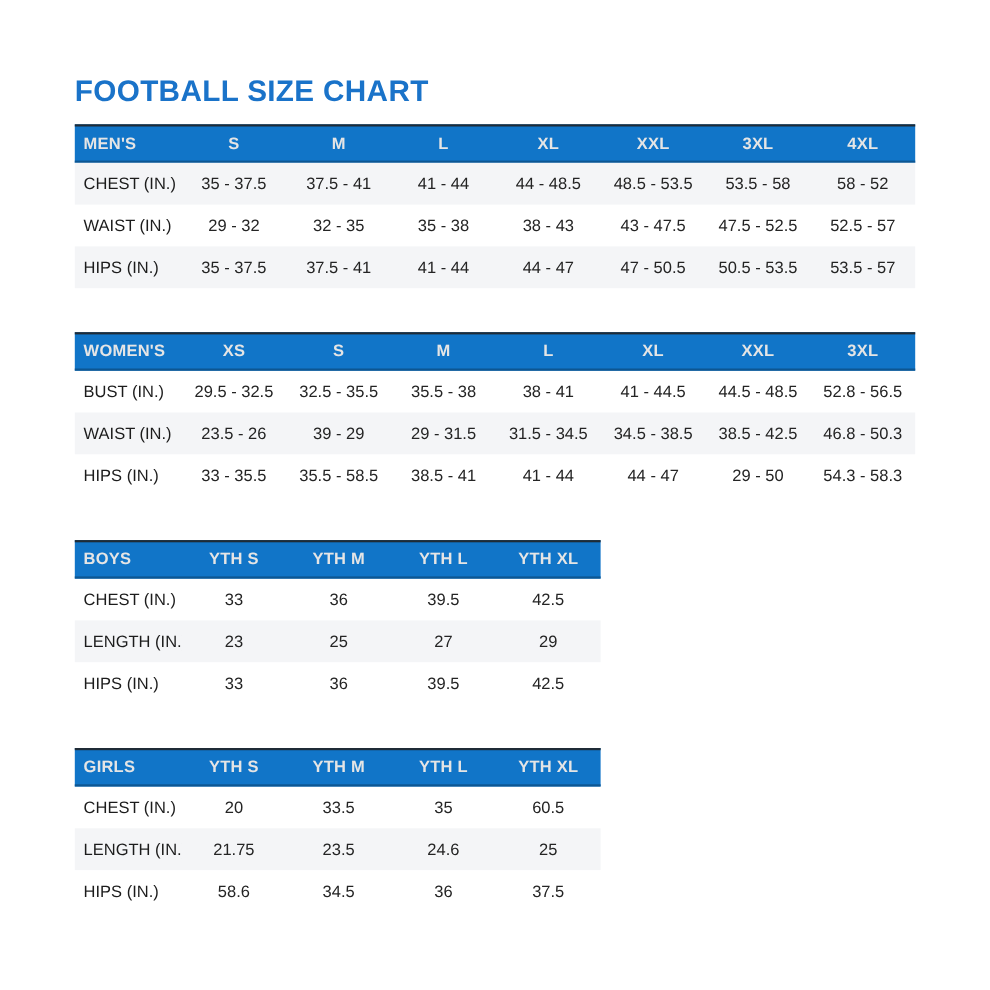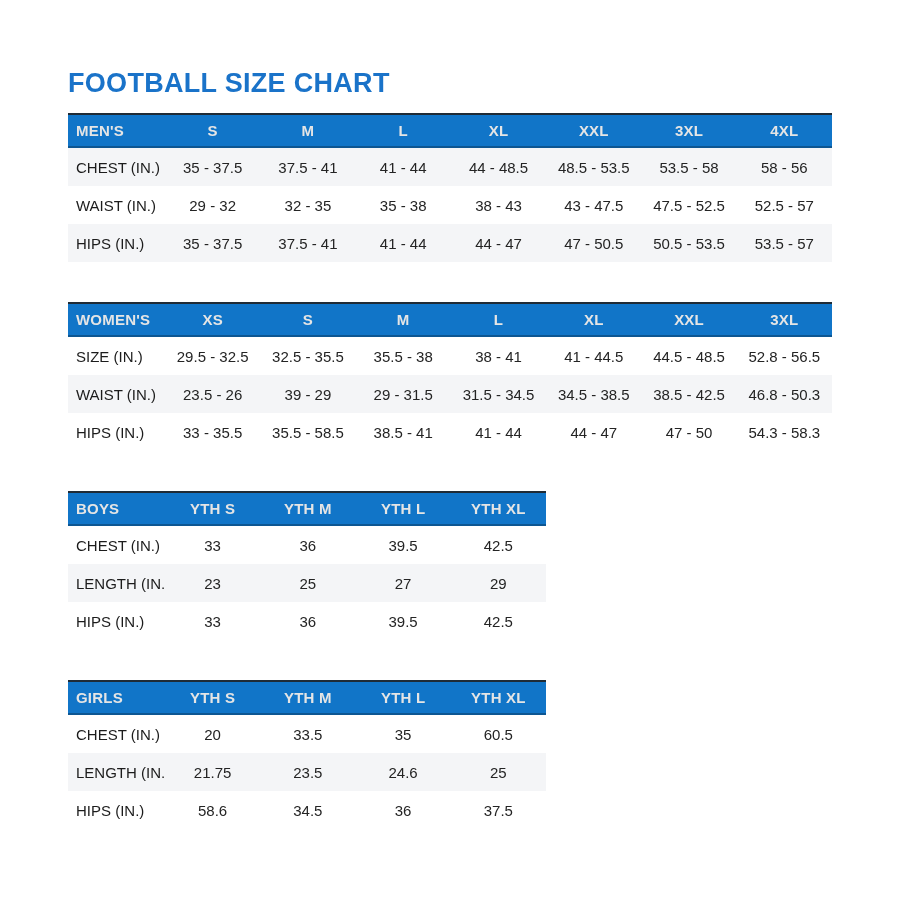--- a/index.html
+++ b/index.html
@@ -92,21 +92,21 @@
           <div class="cell">4XL</div>
         </div>
         <div class="trow tdata shaded">
           <div class="cell label">CHEST (IN.)</div>
           <div class="cell">35 - 37.5</div>
           <div class="cell">37.5 - 41</div>
           <div class="cell">41 - 44</div>
           <div class="cell">44 - 48.5</div>
           <div class="cell">48.5 - 53.5</div>
           <div class="cell">53.5 - 58</div>
-          <div class="cell">58 - 56</div>
+          <div class="cell">58 - 52</div>
         </div>
         <div class="trow tdata">
           <div class="cell label">WAIST (IN.)</div>
           <div class="cell">29 - 32</div>
           <div class="cell">32 - 35</div>
           <div class="cell">35 - 38</div>
           <div class="cell">38 - 43</div>
           <div class="cell">43 - 47.5</div>
           <div class="cell">47.5 - 52.5</div>
           <div class="cell">52.5 - 57</div>
@@ -127,21 +127,21 @@
           <div class="cell label">WOMEN'S</div>
           <div class="cell">XS</div>
           <div class="cell">S</div>
           <div class="cell">M</div>
           <div class="cell">L</div>
           <div class="cell">XL</div>
           <div class="cell">XXL</div>
           <div class="cell">3XL</div>
         </div>
         <div class="trow tdata">
-          <div class="cell label">SIZE (IN.)</div>
+          <div class="cell label">BUST (IN.)</div>
           <div class="cell">29.5 - 32.5</div>
           <div class="cell">32.5 - 35.5</div>
           <div class="cell">35.5 - 38</div>
           <div class="cell">38 - 41</div>
           <div class="cell">41 - 44.5</div>
           <div class="cell">44.5 - 48.5</div>
           <div class="cell">52.8 - 56.5</div>
         </div>
         <div class="trow tdata shaded">
           <div class="cell label">WAIST (IN.)</div>
@@ -153,21 +153,21 @@
           <div class="cell">38.5 - 42.5</div>
           <div class="cell">46.8 - 50.3</div>
         </div>
         <div class="trow tdata">
           <div class="cell label">HIPS (IN.)</div>
           <div class="cell">33 - 35.5</div>
           <div class="cell">35.5 - 58.5</div>
           <div class="cell">38.5 - 41</div>
           <div class="cell">41 - 44</div>
           <div class="cell">44 - 47</div>
-          <div class="cell">47 - 50</div>
+          <div class="cell">29 - 50</div>
           <div class="cell">54.3 - 58.3</div>
         </div>
       </div>
       <div class="size-table narrow">
         <div class="trow thead">
           <div class="cell label">BOYS</div>
           <div class="cell">YTH S</div>
           <div class="cell">YTH M</div>
           <div class="cell">YTH L</div>
           <div class="cell">YTH XL</div>

